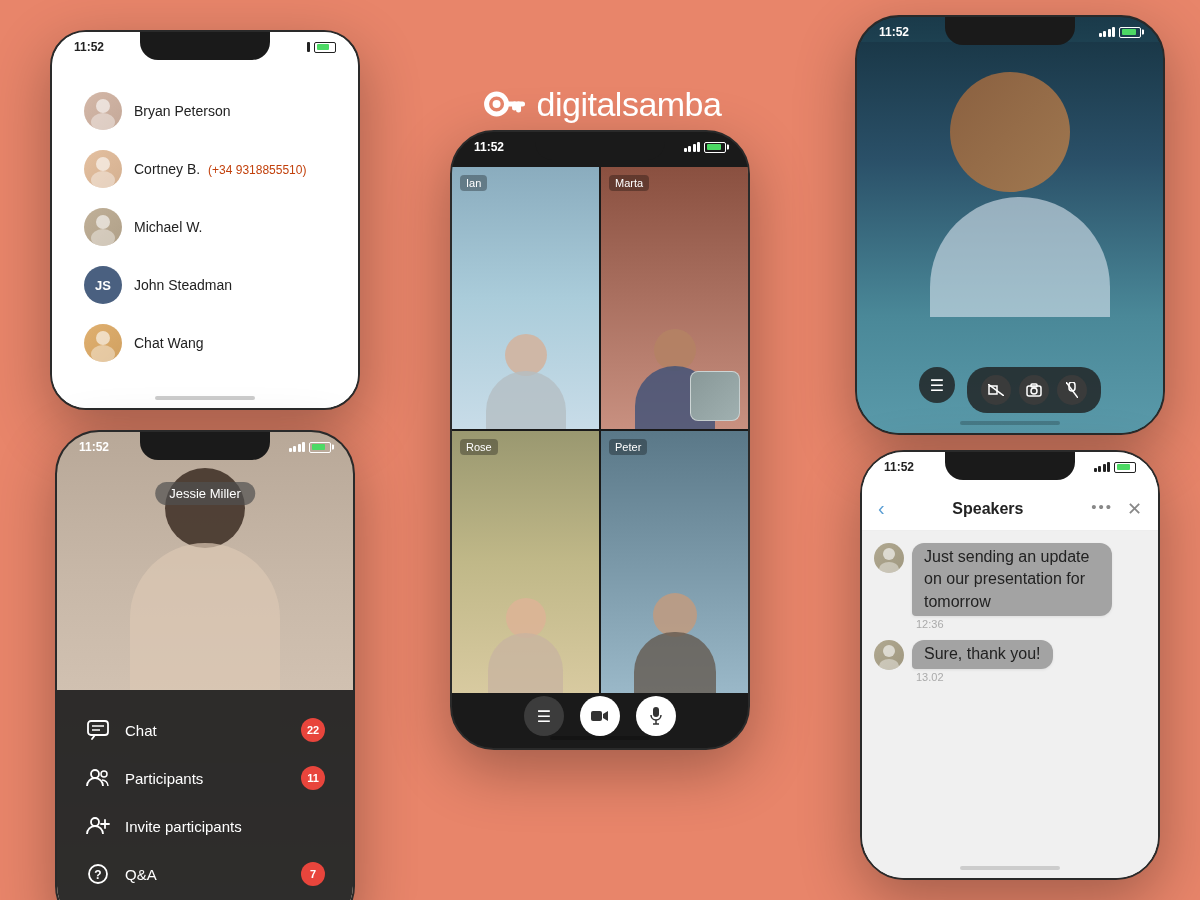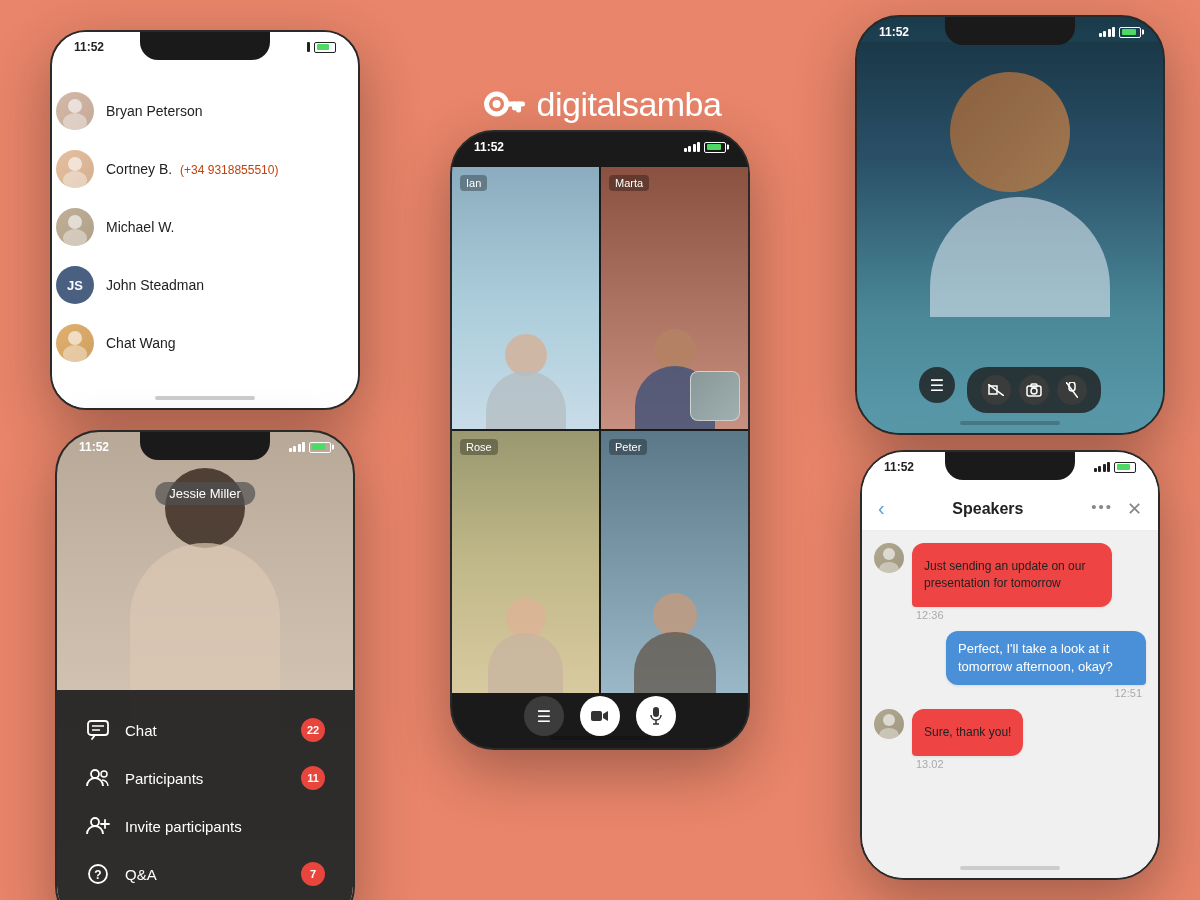--- a/index.html
+++ b/index.html
@@ -129,21 +129,21 @@
       background: white;
       border-radius: 0 0 34px 34px;
       overflow: hidden;
     }
     .participants-list {
       padding: 10px 0;
     }
     .participant-item {
       display: flex;
       align-items: center;
-      padding: 10px 4px;
+      padding: 10px 32px;
       gap: 12px;
     }
     .participant-avatar {
       width: 38px;
       height: 38px;
       border-radius: 50%;
       background: #ddd;
       flex-shrink: 0;
       overflow: hidden;
       display: flex;
@@ -392,25 +392,25 @@
       gap: 8px;
     }
     .chat-avatar {
       width: 30px;
       height: 30px;
       border-radius: 50%;
       background: #aaa;
       flex-shrink: 0;
     }
     .chat-bubble {
-      background: #ef4444;
+      background: #a3a3a3;
       border-radius: 12px 12px 12px 4px;
-      padding: 15px 12px;
+      padding: 3px 12px;
       max-width: 200px;
-      font-size: 12px;
+      font-size: 16px;
       color: #222;
       line-height: 1.4;
       box-shadow: 0 1px 3px rgba(0,0,0,0.08);
     }
     .chat-bubble-sent {
       background: #4A90D9;
       border-radius: 12px 12px 4px 12px;
       color: white;
       align-self: flex-end;
       max-width: 200px;
@@ -843,26 +843,20 @@
             </svg>
         </div>
         <div>
           <div class="chat-bubble">
             <span>Just sending an update on our presentation for tomorrow</span>
           </div>
           <div class="chat-time">12:36</div>
         </div>
       </div>
 
-      <div class="sent-wrapper">
-        <div class="chat-bubble-sent">
-          <span>Perfect, I'll take a look at it tomorrow afternoon, okay?</span>
-        </div>
-        <div class="chat-time-sent">12:51</div>
-      </div>
 
       <div class="chat-msg-received">
         <div class="chat-avatar" style="background:linear-gradient(135deg,#b0a890,#a09880);display:flex;align-items:center;justify-content:center;overflow:hidden;">
           <svg viewBox="0 0 30 30" width="30" height="30">
               <circle cx="15" cy="11" r="6" fill="rgba(255,255,255,0.6)"></circle>
               <ellipse cx="15" cy="26" rx="10" ry="7" fill="rgba(255,255,255,0.4)"></ellipse>
             </svg>
         </div>
         <div>
           <div class="chat-bubble">

